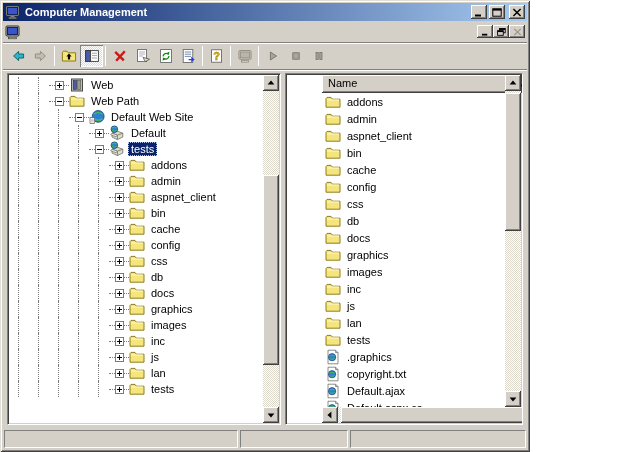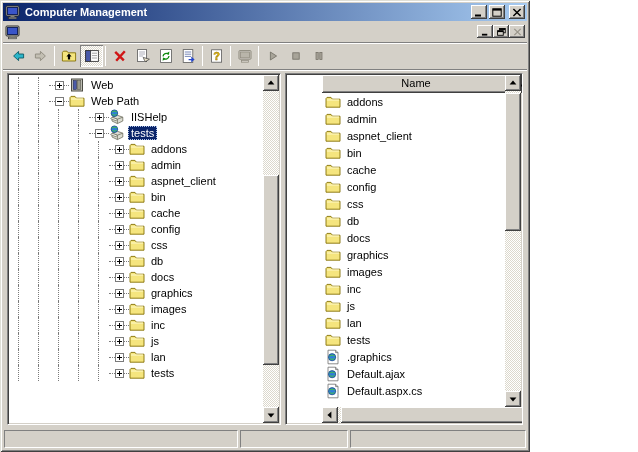--- a/index.html
+++ b/index.html
@@ -40,21 +40,21 @@
     display:flex;align-items:center;justify-content:center;}
   .tbtn-icon{width:16px;height:16px;display:block;}
   .tbtn-icon svg{width:16px;height:16px;}
   .tbtn.pressed{background:#efede4;
     background-image:conic-gradient(#ffffff 25%,#dcd8cc 25% 50%,#ffffff 50% 75%,#dcd8cc 75%);
     background-size:2px 2px;
     box-shadow:inset 1px 1px 0 #808080, inset -1px -1px 0 #ffffff;}
   .tb-sep{width:1px;height:20px;background:#808080;border-right:1px solid #ffffff;margin:0 2px;flex:none;}
 
   
-  .main{flex:1;min-height:0;display:flex;padding:3px 4px 2px 4px;text-align:center;}
+  .main{flex:1;min-height:0;display:flex;padding:3px 4px 2px 4px;}
   .pane{border:1px solid;border-color:#808080 #ffffff #ffffff #808080;
     box-shadow:inset 1px 1px 0 #404040, inset -1px -1px 0 #d4d0c8;
     background:#fff;display:flex;padding:1px;overflow:hidden;}
   .tree-pane{width:274px;flex:none;}
   .splitter{width:4px;flex:none;background:#d4d0c8;}
   .list-pane{flex:1;min-width:0;flex-direction:column;padding-left:36px;}
 
   
   .tree{flex:1;min-width:0;overflow:hidden;background:#fff;padding-top:2px;}
   .trow{height:16px;display:flex;align-items:center;white-space:nowrap;}
@@ -338,38 +338,59 @@
                 <path d="M1.9 6 L14.1 6" stroke="#fdf6bf" stroke-width="1.2"></path>
               </svg>
             </span>
             <span class="t-label">Web Path</span>
           </div>
           <div class="trow">
             <span class="t-indent">
               <span class="t-guide"></span>
               <span class="t-guide"></span>
               <span class="t-guide"></span>
+            </span>
+            <span class="t-exp minus">
+              <span class="box">
+                <i></i>
+              </span>
+            </span>
+            <span class="t-icon">
+              <svg viewBox="0 0 16 16">
+                <circle cx="9.2" cy="7.4" r="5.9" fill="#2f7ed8" stroke="#0d3d7a" stroke-width="0.8"></circle>
+                <path d="M4.6 5.2 Q9.2 2 13.8 5.2 M4.8 9.6 Q9.2 12.8 13.6 9.6" stroke="#46c048" stroke-width="1.4" fill="none"></path>
+                <rect x="1" y="8.6" width="4.6" height="5.8" fill="#fff" stroke="#5c5c5c" stroke-width="0.7"></rect>
+                <path d="M1.9 10.2 h2.8 M1.9 11.6 h2.8 M1.9 13 h2.8" stroke="#9a9a9a" stroke-width="0.6"></path>
+              </svg>
+            </span>
+            <span class="t-label">Default Web Site</span>
+          </div>
+          <div class="trow">
+            <span class="t-indent">
+              <span class="t-guide"></span>
+              <span class="t-guide"></span>
+              <span class="t-guide"></span>
               <span class="t-guide"></span>
             </span>
             <span class="t-exp plus">
               <span class="box">
                 <i></i>
                 <b></b>
               </span>
             </span>
             <span class="t-icon">
               <svg viewBox="0 0 16 16">
                 <path d="M3 8.2 L8.2 6.2 L13.8 8.2 L13.8 12 L8.4 14.6 L3 12 Z" fill="#dcdcd2" stroke="#6e6e60" stroke-width="0.8"></path>
                 <path d="M3 8.2 L8.4 10.2 L13.8 8.2 M8.4 10.2 L8.4 14.6" fill="none" stroke="#6e6e60" stroke-width="0.8"></path>
                 <path d="M3 8.2 L1.6 9.6 L7 11.8 L8.4 10.2 Z" fill="#eeeee6" stroke="#6e6e60" stroke-width="0.7"></path>
                 <circle cx="5.4" cy="4.2" r="3.3" fill="#2f7ed8" stroke="#0d3d7a" stroke-width="0.7"></circle>
                 <path d="M2.9 3 Q5.4 1.2 7.9 3 M3.1 5.4 Q5.4 7.1 7.7 5.4" stroke="#46c048" stroke-width="1" fill="none"></path>
               </svg>
             </span>
-            <span class="t-label">IISHelp</span>
+            <span class="t-label">Default</span>
           </div>
           <div class="trow">
             <span class="t-indent">
               <span class="t-guide"></span>
               <span class="t-guide"></span>
               <span class="t-guide"></span>
               <span class="t-guide"></span>
             </span>
             <span class="t-exp minus">
               <span class="box">
@@ -893,20 +914,31 @@
               </div>
               <div class="lrow">
                 <span class="l-icon">
                   <svg viewBox="0 0 16 16">
                     <path d="M3 1.2 L10.6 1.2 L13 3.6 L13 14.8 L3 14.8 Z" fill="#fff" stroke="#6e6e6e" stroke-width="0.8"></path>
                     <path d="M10.6 1.2 L10.6 3.6 L13 3.6" fill="none" stroke="#6e6e6e" stroke-width="0.8"></path>
                     <circle cx="7.1" cy="8.2" r="3.6" fill="#2f7ed8" stroke="#0d3d7a" stroke-width="0.7"></circle>
                     <path d="M4.4 7 Q7.1 5.2 9.8 7 M4.6 9.6 Q7.1 11.3 9.6 9.6" stroke="#46c048" stroke-width="1" fill="none"></path>
                   </svg>
                 </span>
+                <span class="l-label">copyright.txt</span>
+              </div>
+              <div class="lrow">
+                <span class="l-icon">
+                  <svg viewBox="0 0 16 16">
+                    <path d="M3 1.2 L10.6 1.2 L13 3.6 L13 14.8 L3 14.8 Z" fill="#fff" stroke="#6e6e6e" stroke-width="0.8"></path>
+                    <path d="M10.6 1.2 L10.6 3.6 L13 3.6" fill="none" stroke="#6e6e6e" stroke-width="0.8"></path>
+                    <circle cx="7.1" cy="8.2" r="3.6" fill="#2f7ed8" stroke="#0d3d7a" stroke-width="0.7"></circle>
+                    <path d="M4.4 7 Q7.1 5.2 9.8 7 M4.6 9.6 Q7.1 11.3 9.6 9.6" stroke="#46c048" stroke-width="1" fill="none"></path>
+                  </svg>
+                </span>
                 <span class="l-label">Default.ajax</span>
               </div>
               <div class="lrow">
                 <span class="l-icon">
                   <svg viewBox="0 0 16 16">
                     <path d="M3 1.2 L10.6 1.2 L13 3.6 L13 14.8 L3 14.8 Z" fill="#fff" stroke="#6e6e6e" stroke-width="0.8"></path>
                     <path d="M10.6 1.2 L10.6 3.6 L13 3.6" fill="none" stroke="#6e6e6e" stroke-width="0.8"></path>
                     <circle cx="7.1" cy="8.2" r="3.6" fill="#2f7ed8" stroke="#0d3d7a" stroke-width="0.7"></circle>
                     <path d="M4.4 7 Q7.1 5.2 9.8 7 M4.6 9.6 Q7.1 11.3 9.6 9.6" stroke="#46c048" stroke-width="1" fill="none"></path>
                   </svg>

